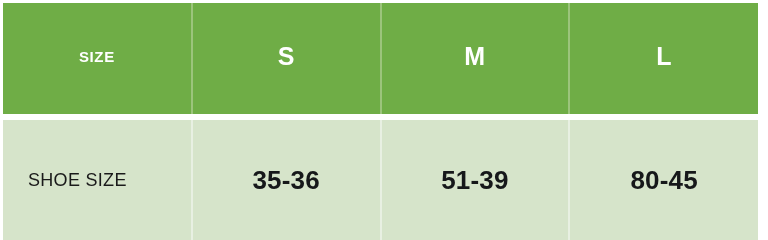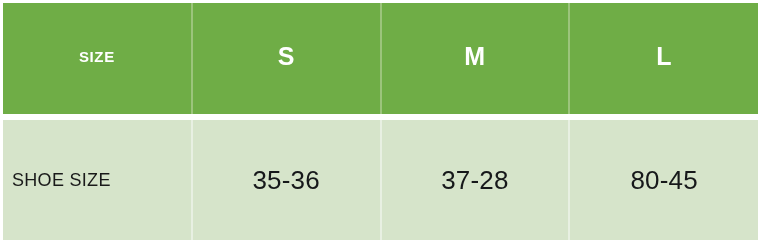--- a/index.html
+++ b/index.html
@@ -74,21 +74,21 @@
     border: none;
   }
 
   
   .chart-table tbody tr.data-row {
     height: 120px;
   }
   .chart-table tbody tr.data-row td {
     background: #D6E4CA;
     vertical-align: middle;
-    padding: 0;
+    padding: 16px;
     border-right: 2px solid #E8F0E2;
     box-sizing: border-box;
   }
   .chart-table tbody tr.data-row td:last-child {
     border-right: none;
   }
 
   .cell-rowlabel {
     display: block;
     text-align: left;
@@ -96,21 +96,21 @@
     font-size: 18px;
     font-weight: normal;
     color: #1A1A1A;
     letter-spacing: 0.3px;
     line-height: 1;
   }
   .cell-value {
     display: block;
     text-align: center;
     font-size: 26px;
-    font-weight: normal;
+    font-weight: bold;
     color: #16181A;
     letter-spacing: 0.2px;
     line-height: 1;
   }
 </style>
 </head>
 <body>
 
 <div class="size-chart">
   <table class="chart-table">
@@ -141,21 +141,21 @@
       </tr>
 
       <tr class="data-row">
         <td>
           <span class="cell-rowlabel">SHOE SIZE</span>
         </td>
         <td>
           <span class="cell-value">35-36</span>
         </td>
         <td>
-          <span class="cell-value">37-28</span>
+          <span class="cell-value">51-39</span>
         </td>
         <td>
           <span class="cell-value">80-45</span>
         </td>
       </tr>
     </tbody>
 
   </table>
 </div>
 

